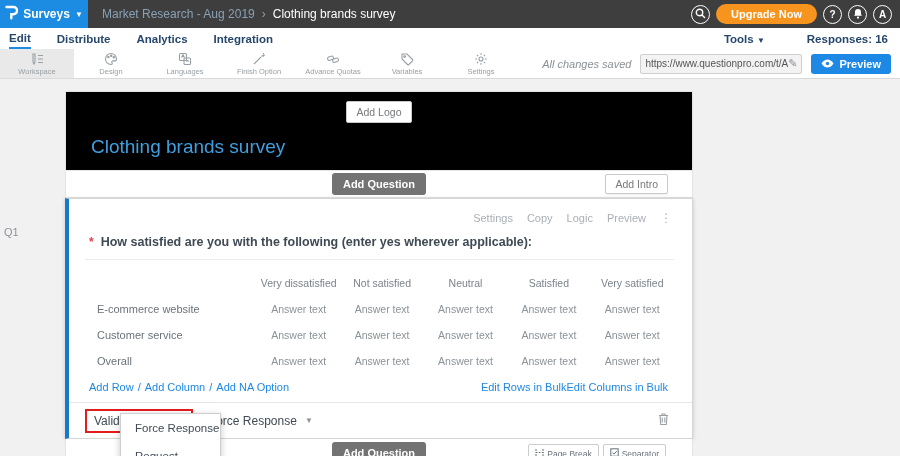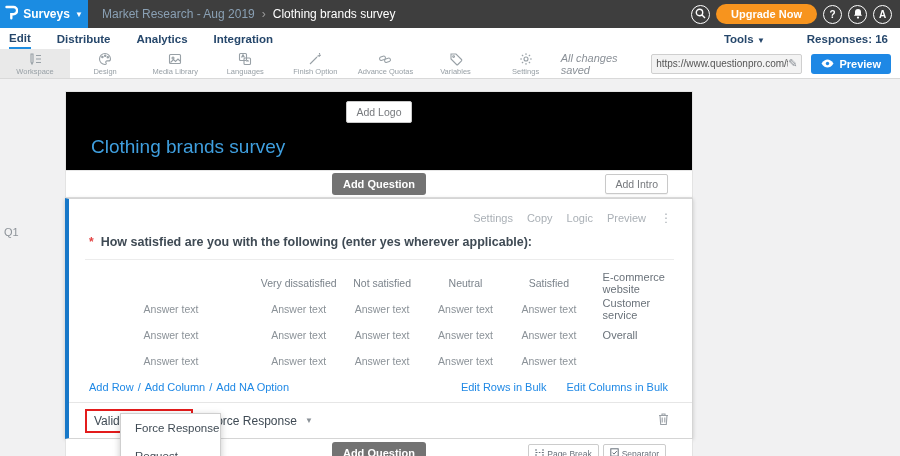--- a/index.html
+++ b/index.html
@@ -87,21 +87,21 @@
 
   .qtable { display:grid; grid-template-columns:172px repeat(5,1fr); margin-top:10px; }
   .qtable > div { height:26px; display:flex; align-items:center; }
   .col-head { justify-content:center; font-size:10.5px; color:#7b838b; }
   .row-label { font-size:11px; color:#6a727a; padding-left:12px; }
   .cell { justify-content:center; font-size:10.5px; color:#8b9298; cursor:pointer; }
 
   .links-row { display:flex; align-items:center; margin:7px 0 9px 4px; font-size:11px; }
   .link { color:#1e88e5; cursor:pointer; }
   .link-sep { color:#1e88e5; margin:0 4px; }
-  .links-right { margin-left:auto; display:flex; gap:20px; padding-right:6px; }
+  .links-right { margin-left:auto; display:flex; padding-right:6px; }
 
   .vdivider { border-top:1px solid #e6e6e6; margin:0 -18px 0 -16px; }
   .validation-row { height:35px; display:flex; align-items:center; }
   .red-box { border:2px solid #e31c1c; padding:3px 6px 3px 7px; display:flex; align-items:center;
              gap:9px; }
   .validation-label { font-size:12px; color:#3f4a54; }
   .toggle { width:30px; height:14px; border-radius:7px; background:#3aa99b; position:relative;
             cursor:pointer; }
   .toggle-knob { position:absolute; right:0px; top:0.5px; width:13px; height:13px; border-radius:50%;
                  background:#0e8a7e; }
@@ -193,30 +193,20 @@
           <circle cx="4.4" cy="5" r="0.7" fill="currentColor"></circle>
           <circle cx="7.2" cy="3.8" r="0.7" fill="currentColor"></circle>
           <circle cx="9.8" cy="5.2" r="0.7" fill="currentColor"></circle>
         </svg>
     </span>
     <span class="tool-label">Design</span>
   </div>
   <div class="tool-item">
     <span>
       <svg width="14" height="14" viewBox="0 0 14 14" stroke="currentColor" stroke-width="1.1" fill="none">
-          <rect x="1.5" y="2.5" width="11" height="9" rx="1"></rect>
-          <circle cx="5" cy="6" r="1"></circle>
-          <path d="M2.5 10.5 l3-3 2 2 2.5-2.5 2 2"></path>
-        </svg>
-    </span>
-    <span class="tool-label">Media Library</span>
-  </div>
-  <div class="tool-item">
-    <span>
-      <svg width="14" height="14" viewBox="0 0 14 14" stroke="currentColor" stroke-width="1.1" fill="none">
           <rect x="1.5" y="1.5" width="7" height="7" rx="1"></rect>
           <rect x="6" y="6" width="6.5" height="6.5" rx="1"></rect>
           <path d="M3.5 5.5 l1.5-2.8 1.5 2.8 M4 4.8 h2"></path>
           <path d="M8 9 h3 M9.5 9 v-1"></path>
         </svg>
     </span>
     <span class="tool-label">Languages</span>
   </div>
   <div class="tool-item">
     <span>
@@ -304,20 +294,21 @@
         <span class="qtext">How satisfied are you with the following (enter yes wherever applicable):</span>
       </div>
       <div class="qdivider"></div>
 
       <div class="qtable">
         <div></div>
         <div class="col-head">Very dissatisfied</div>
         <div class="col-head">Not satisfied</div>
         <div class="col-head">Neutral</div>
         <div class="col-head">Satisfied</div>
+        <div class="col-head">Very satisfied</div>
 
         <div class="row-label">E-commerce website</div>
         <div class="cell">Answer text</div>
         <div class="cell">Answer text</div>
         <div class="cell">Answer text</div>
         <div class="cell">Answer text</div>
         <div class="cell">Answer text</div>
 
         <div class="row-label">Customer service</div>
         <div class="cell">Answer text</div>

